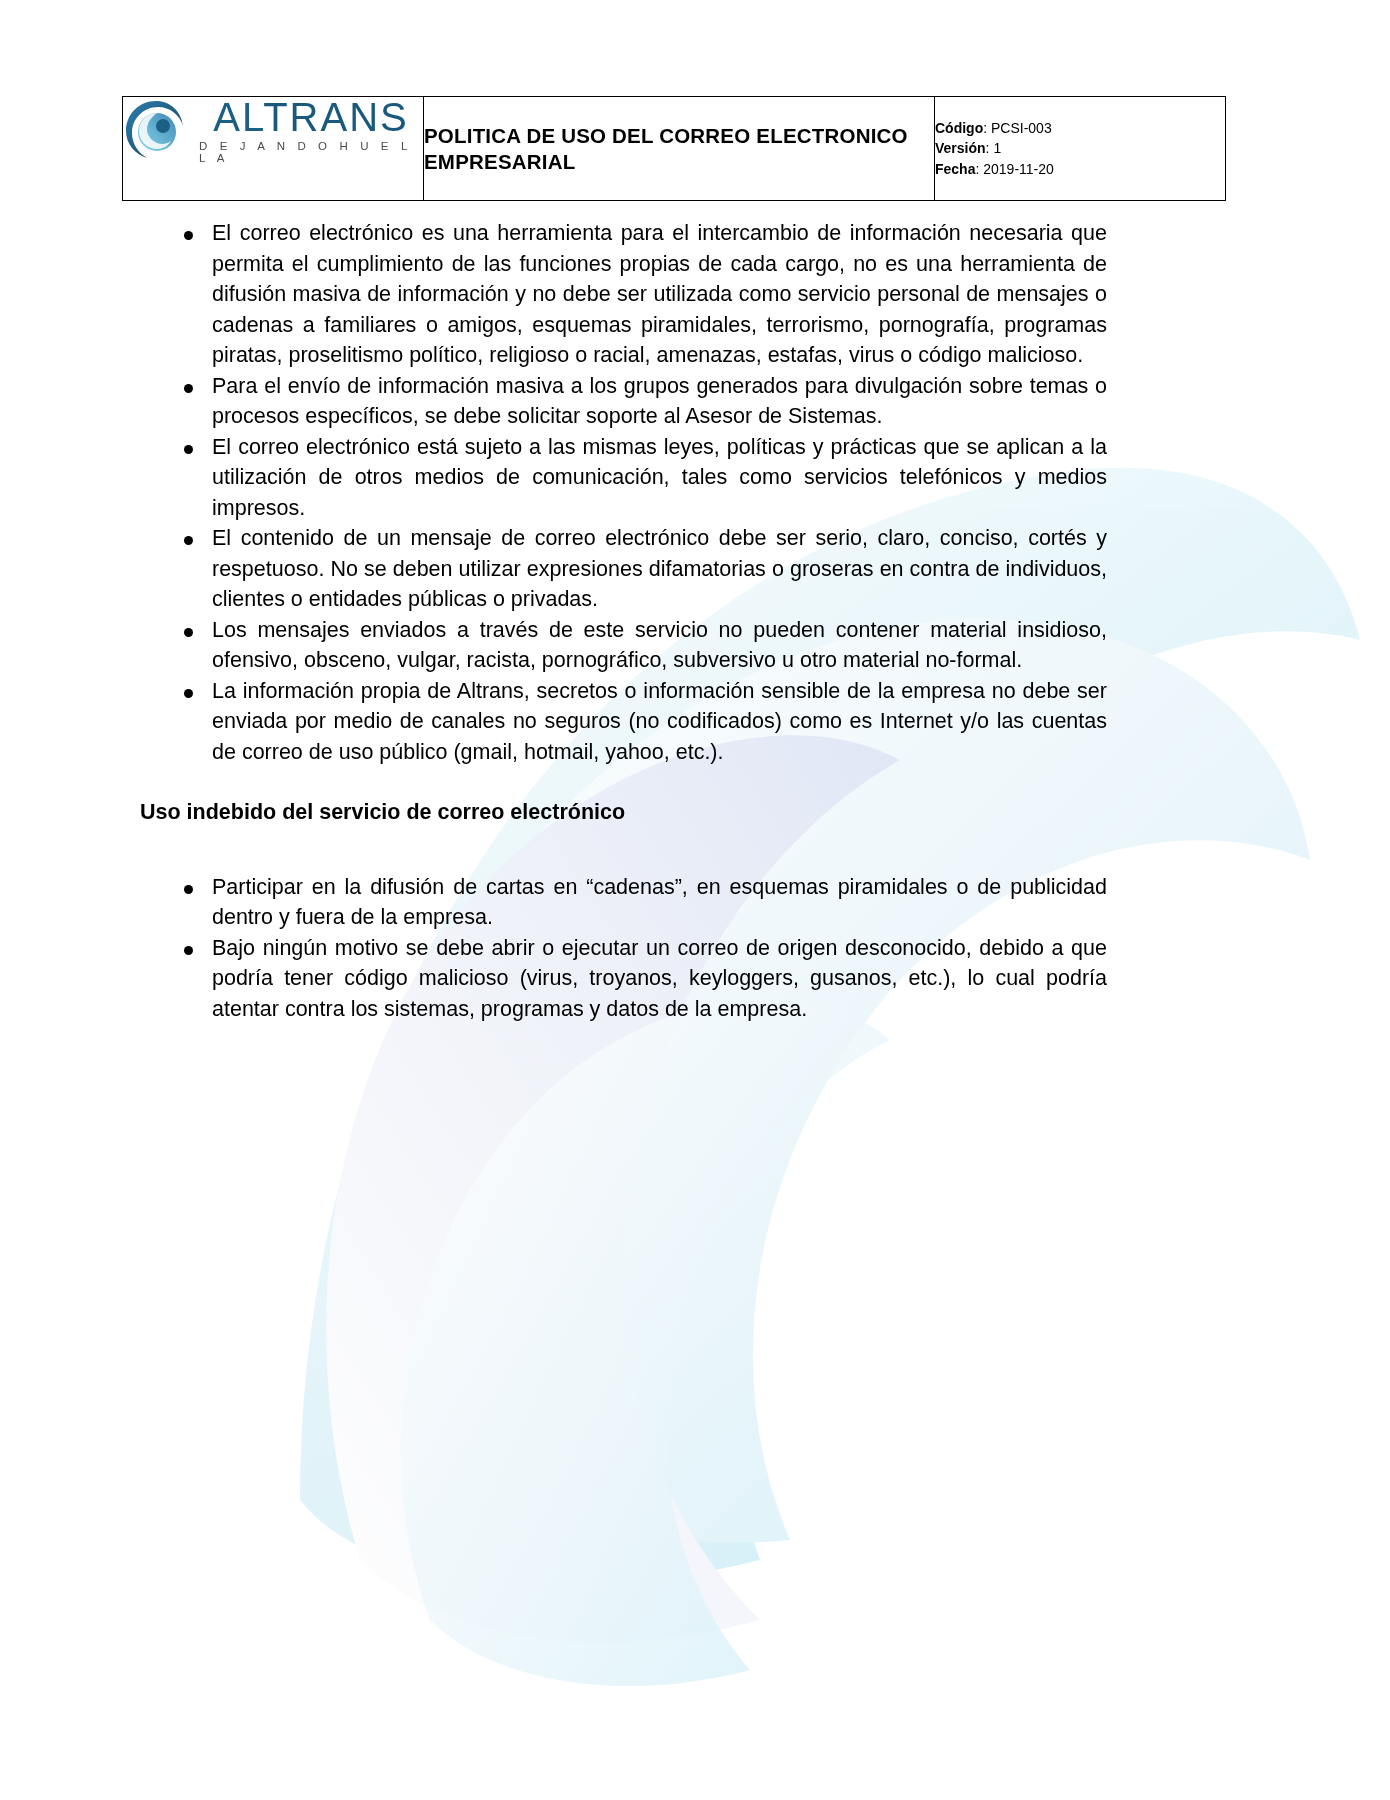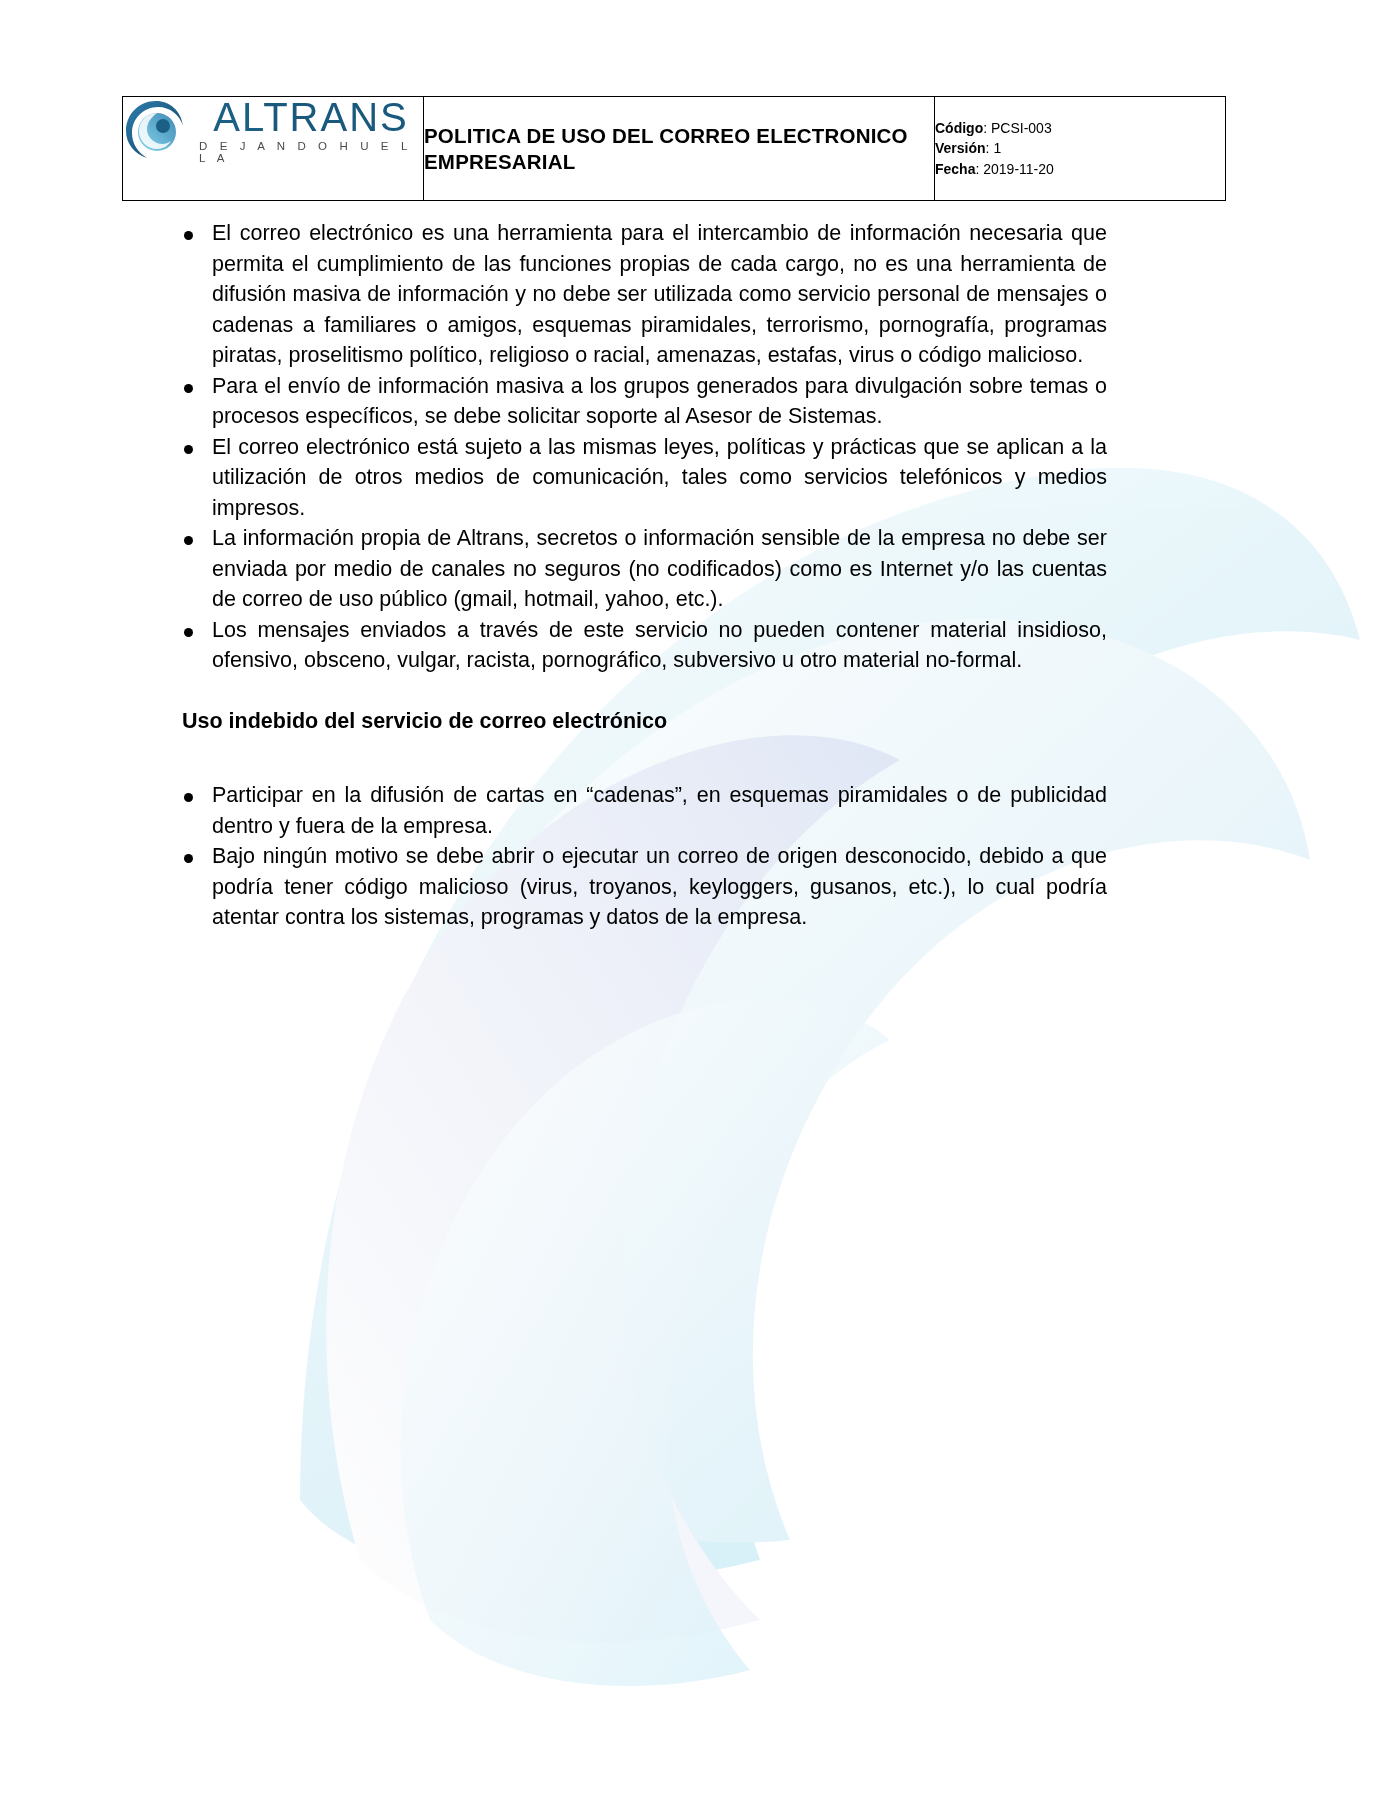--- a/index.html
+++ b/index.html
@@ -131,21 +131,20 @@
     height: 9px;
     background: #000;
     border-radius: 50%;
   }
 
   .section-heading {
     font-weight: bold;
     font-size: 21.5px;
     margin-top: 30px;
     margin-bottom: 18px;
-    margin-left: 42px;
   }
   .para {
     font-size: 21.5px;
     line-height: 1.42;
     text-align: left;
     margin-bottom: 10px;
   }
   .gap-block { height: 26px; }
 </style>
 </head>
@@ -218,22 +217,23 @@
     </tr>
   </tbody>
     </table>
 
   <div class="content">
 
     <ul class="bullets">
       <li>El correo electrónico es una herramienta para el intercambio de información necesaria que permita el cumplimiento de las funciones propias de cada cargo, no es una herramienta de difusión masiva de información y no debe ser utilizada como servicio personal de mensajes o cadenas a familiares o amigos, esquemas piramidales, terrorismo, pornografía, programas piratas, proselitismo político, religioso o racial, amenazas, estafas, virus o código malicioso.</li>
       <li>Para el envío de información masiva a los grupos generados para divulgación sobre temas o procesos específicos, se debe solicitar soporte al Asesor de Sistemas.</li>
       <li>El correo electrónico está sujeto a las mismas leyes, políticas y prácticas que se aplican a la utilización de otros medios de comunicación, tales como servicios telefónicos y medios impresos.</li>
+      <li>El contenido de un mensaje de correo electrónico debe ser serio, claro, conciso, cortés y respetuoso. No se deben utilizar expresiones difamatorias o groseras en contra de individuos, clientes o entidades públicas o privadas.</li>
+      <li>Los mensajes enviados a través de este servicio no pueden contener material insidioso, ofensivo, obsceno, vulgar, racista, pornográfico, subversivo u otro material no-formal.</li>
       <li>La información propia de Altrans, secretos o información sensible de la empresa no debe ser enviada por medio de canales no seguros (no codificados) como es Internet y/o las cuentas de correo de uso público (gmail, hotmail, yahoo, etc.).</li>
-      <li>Los mensajes enviados a través de este servicio no pueden contener material insidioso, ofensivo, obsceno, vulgar, racista, pornográfico, subversivo u otro material no-formal.</li>
     </ul>
 
     <div class="section-heading">Uso indebido del servicio de correo electrónico</div>
 
 
     <div class="gap-block"></div>
 
     <ul class="bullets">
       <li>Participar en la difusión de cartas en “cadenas”, en esquemas piramidales o de publicidad dentro y fuera de la empresa.</li>
       <li>Bajo ningún motivo se debe abrir o ejecutar un correo de origen desconocido, debido a que podría tener código malicioso (virus, troyanos, keyloggers, gusanos, etc.), lo cual podría atentar contra los sistemas, programas y datos de la empresa.</li>

